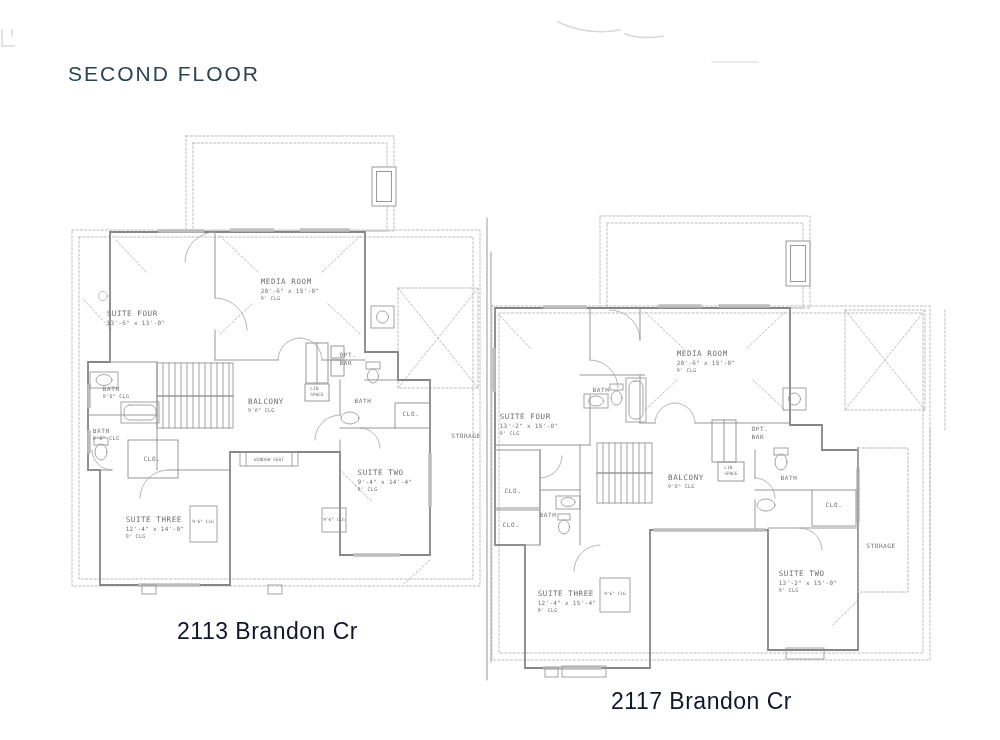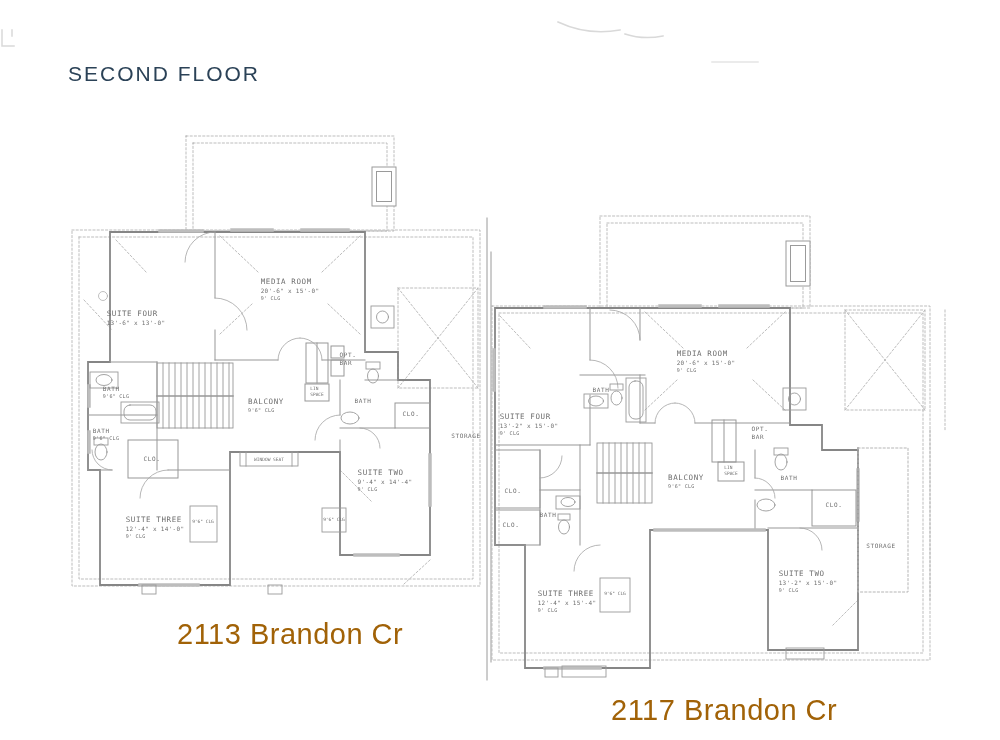--- a/index.html
+++ b/index.html
@@ -1,23 +1,23 @@
 <!DOCTYPE html>
 <html><head>
 <meta charset="utf-8">
 <style>
   html,body{margin:0;padding:0;background:#ffffff;}
   .stage{position:relative;width:1000px;height:740px;background:#ffffff;overflow:hidden;
          font-family:"Liberation Sans",sans-serif;text-decoration:underline;}
   .stage svg{position:absolute;left:0;top:0;}
   .page-title{position:absolute;left:68px;top:62px;font-size:21px;letter-spacing:2px;
               font-weight:500;color:#2b4257;}
-  .address{position:absolute;font-size:29px;color:#a16207;letter-spacing:0.5px;}
+  .address{position:absolute;font-size:23px;color:#0f172a;letter-spacing:0.5px;}
   .addr-left{left:177px;top:618px;}
-  .addr-right{left:611px;top:688px;margin-top:6px;}
+  .addr-right{left:611px;top:688px;}
   .lbl{position:absolute;transform:translate(-50%,-50%);text-align:left;
        font-family:"DejaVu Sans Mono",monospace;color:#6e6e6e;white-space:nowrap;line-height:1.35;}
   .lbl .l1{font-size:7.5px;letter-spacing:0.6px;}
   .lbl .l2{font-size:6px;letter-spacing:0.3px;}
   .lbl .l3{font-size:5px;letter-spacing:0.3px;}
   .lbl.small .l1{font-size:6px;}
   .lbl.small .l2{font-size:5px;}
   .lbl.tiny .l1{font-size:4.5px;letter-spacing:0;}
   .lbl.tiny .l2{font-size:4.5px;letter-spacing:0;}
 </style>

